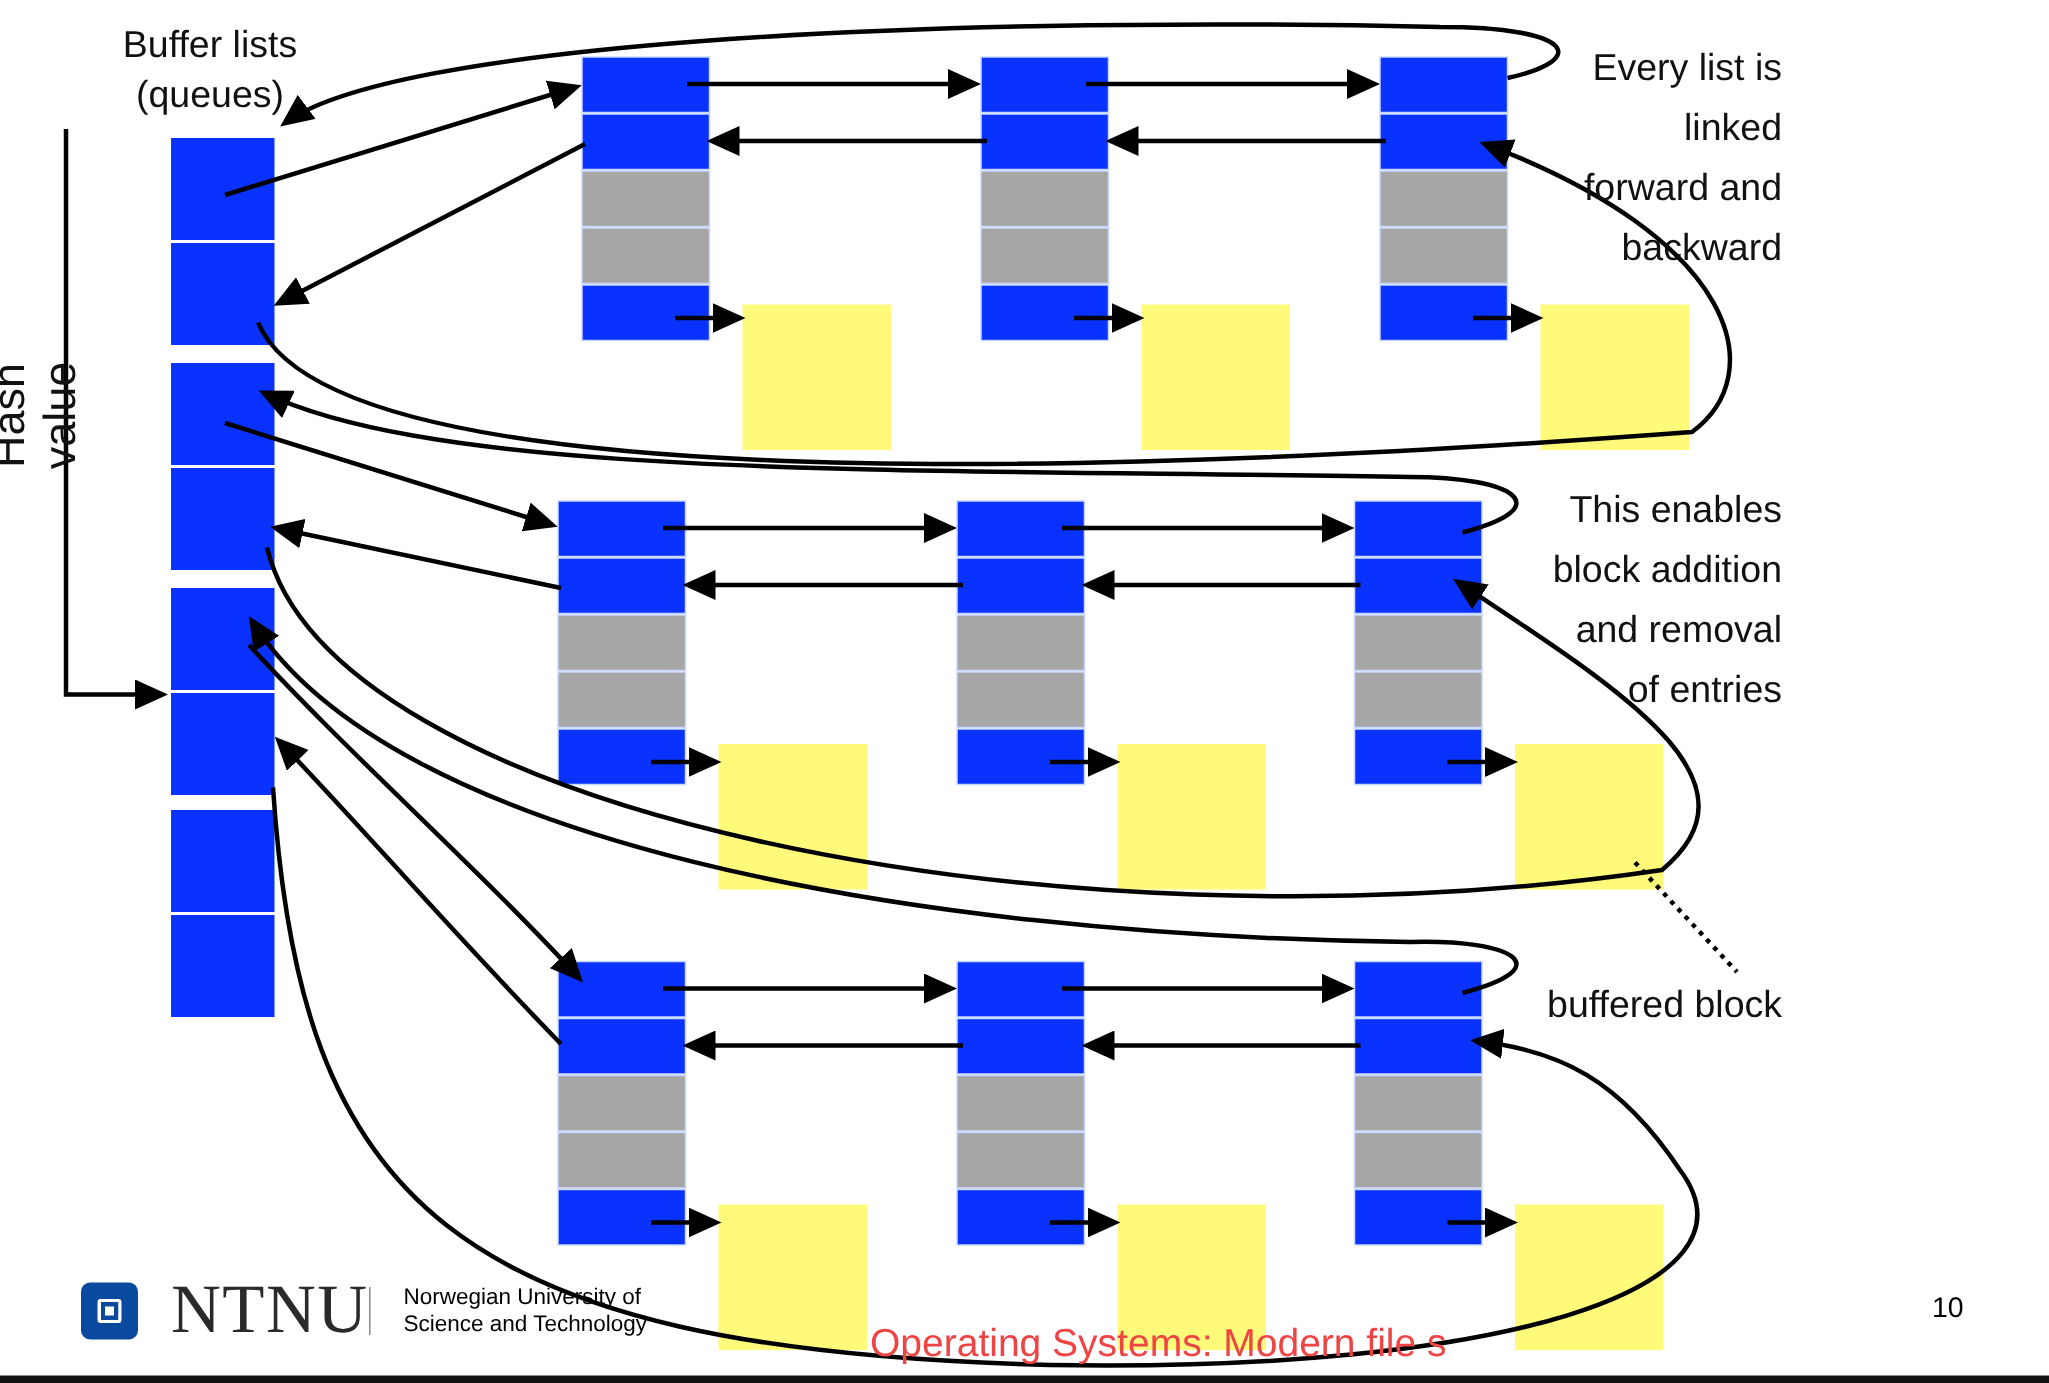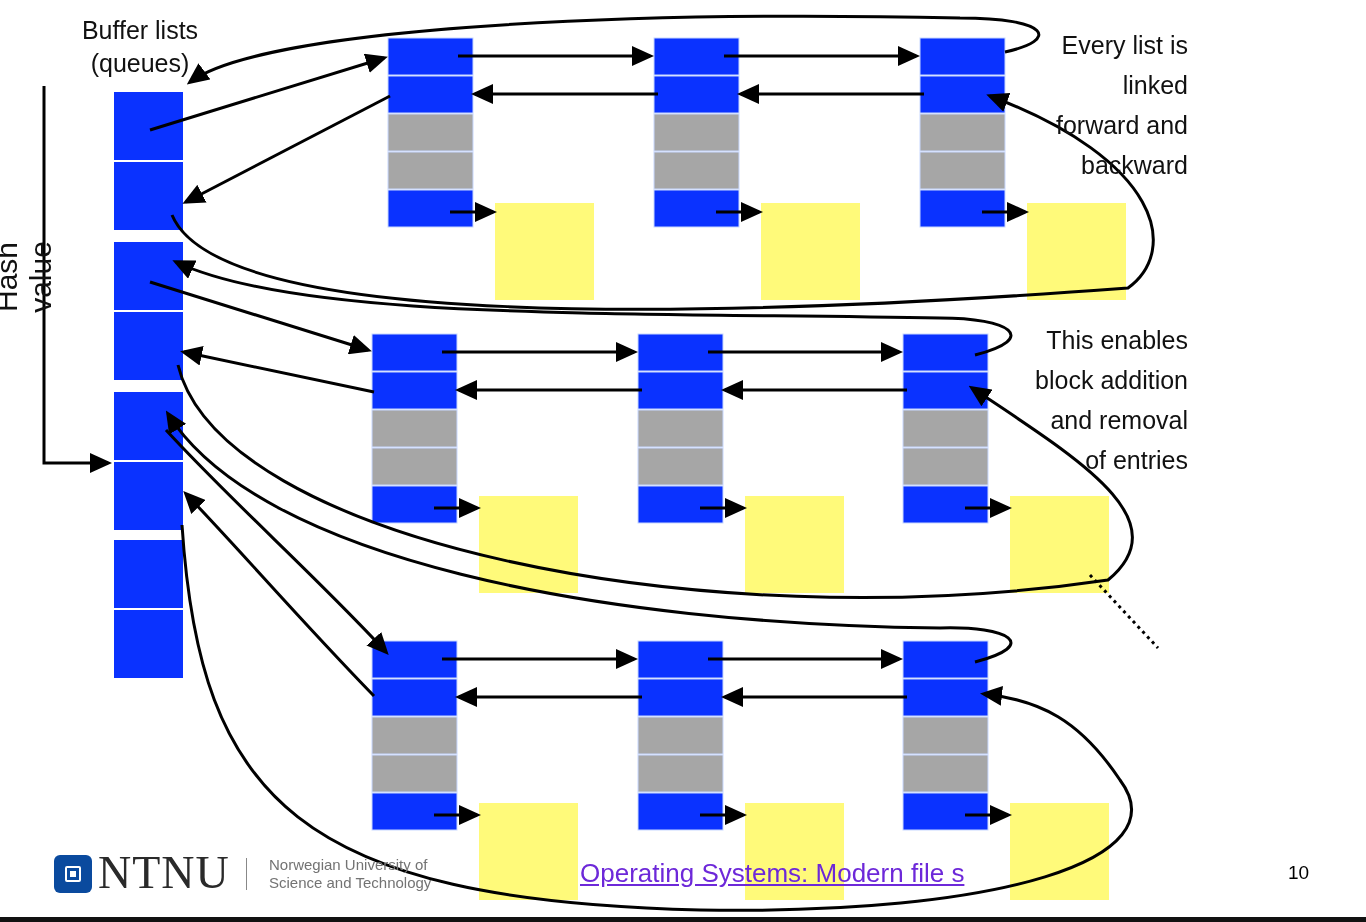--- a/index.html
+++ b/index.html
@@ -12,24 +12,24 @@
     .txt { position: absolute; color: #111; font-family: "Liberation Sans", sans-serif; }
     .title-lbl { left: 60px; top: 14px; width: 160px; text-align: center; font-size: 25px; line-height: 33px; }
     .note { right: 24px; text-align: right; font-size: 25px; line-height: 40px; white-space: pre-line; }
     .note1 { top: 25px; width: 240px; }
     .note2 { top: 320px; width: 240px; }
     .note3 { top: 650px; width: 240px; }
     .hash-lbl { left: -46px; top: 243px; width: 140px; transform: rotate(-90deg); text-align: center; font-size: 30px; }
     .footer-bar { position: absolute; left: 0; top: 917px; width: 1366px; height: 5px; background: #111; }
     .logo { position: absolute; left: 54px; top: 855px; width: 38px; height: 38px; background: #0a4a9e; border-radius: 6px; }
     .logo::after { content: ""; position: absolute; left: 11px; top: 11px; width: 12px; height: 12px; border: 2px solid #ffffff; border-radius: 2px; background: #ffffff; box-shadow: inset 0 0 0 3px #0a4a9e; }
-    .ntnu { left: 98px; top: 846px; font-family: "Liberation Serif", serif; font-size: 46px; letter-spacing: 1px; color: #2a2a2a; }
+    .ntnu { left: 114px; top: 846px; font-family: "Liberation Serif", serif; font-size: 46px; letter-spacing: 1px; color: #2a2a2a; }
     .sep { position: absolute; left: 246px; top: 858px; width: 1px; height: 32px; background: #888; }
-    .uni { left: 269px; top: 856px; font-size: 15px; line-height: 18px; color: #737373; white-space: pre-line; }
-    .course { left: 580px; top: 858px; font-size: 26px; color: #6d28d9; text-decoration: underline; }
+    .uni { left: 269px; top: 856px; font-size: 15px; line-height: 18px; color: #000000; white-space: pre-line; }
+    .course { left: 580px; top: 880px; font-size: 26px; color: #ef4444; }
     .pagenum { left: 1288px; top: 862px; font-size: 19px; color: #000000; }
   </style>
 </head>
 <body>
 
 <div id="slide">
   <svg id="diagram" width="1366" height="922">
     <defs>
       <marker id="ah" markerWidth="10" markerHeight="10" refX="8" refY="5" orient="auto" markerUnits="userSpaceOnUse" viewBox="0 0 10 10">
         <path d="M0,0 L10,5 L0,10 z" fill="#000"></path>
@@ -165,20 +165,21 @@
 (queues)</div>
   <div class="txt hash-lbl">Hash value</div>
   <div class="txt note note1">Every list is
 linked
 forward and
 backward</div>
   <div class="txt note note2">This enables
 block addition
 and removal
 of entries</div>
+  <div class="txt note note3">buffered block</div>
 
   <div class="logo"></div>
   <div class="txt ntnu">NTNU</div>
   <div class="sep"></div>
   <div class="txt uni">Norwegian University of
 Science and Technology</div>
   <div class="txt course">Operating Systems: Modern file s</div>
   <div class="txt pagenum">10</div>
   <div class="footer-bar"></div>
 </div>

